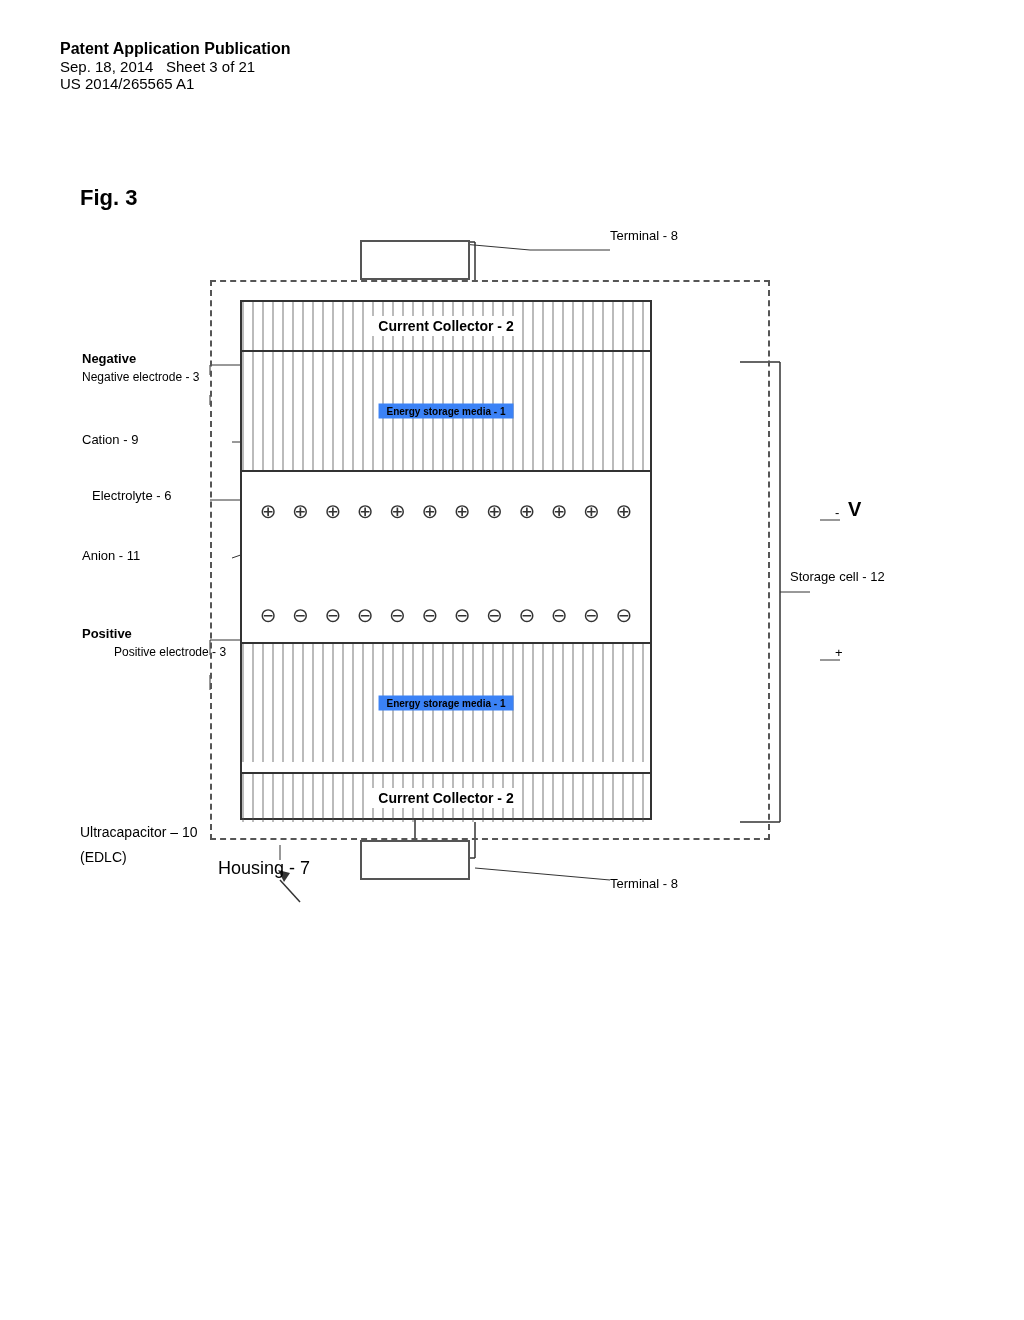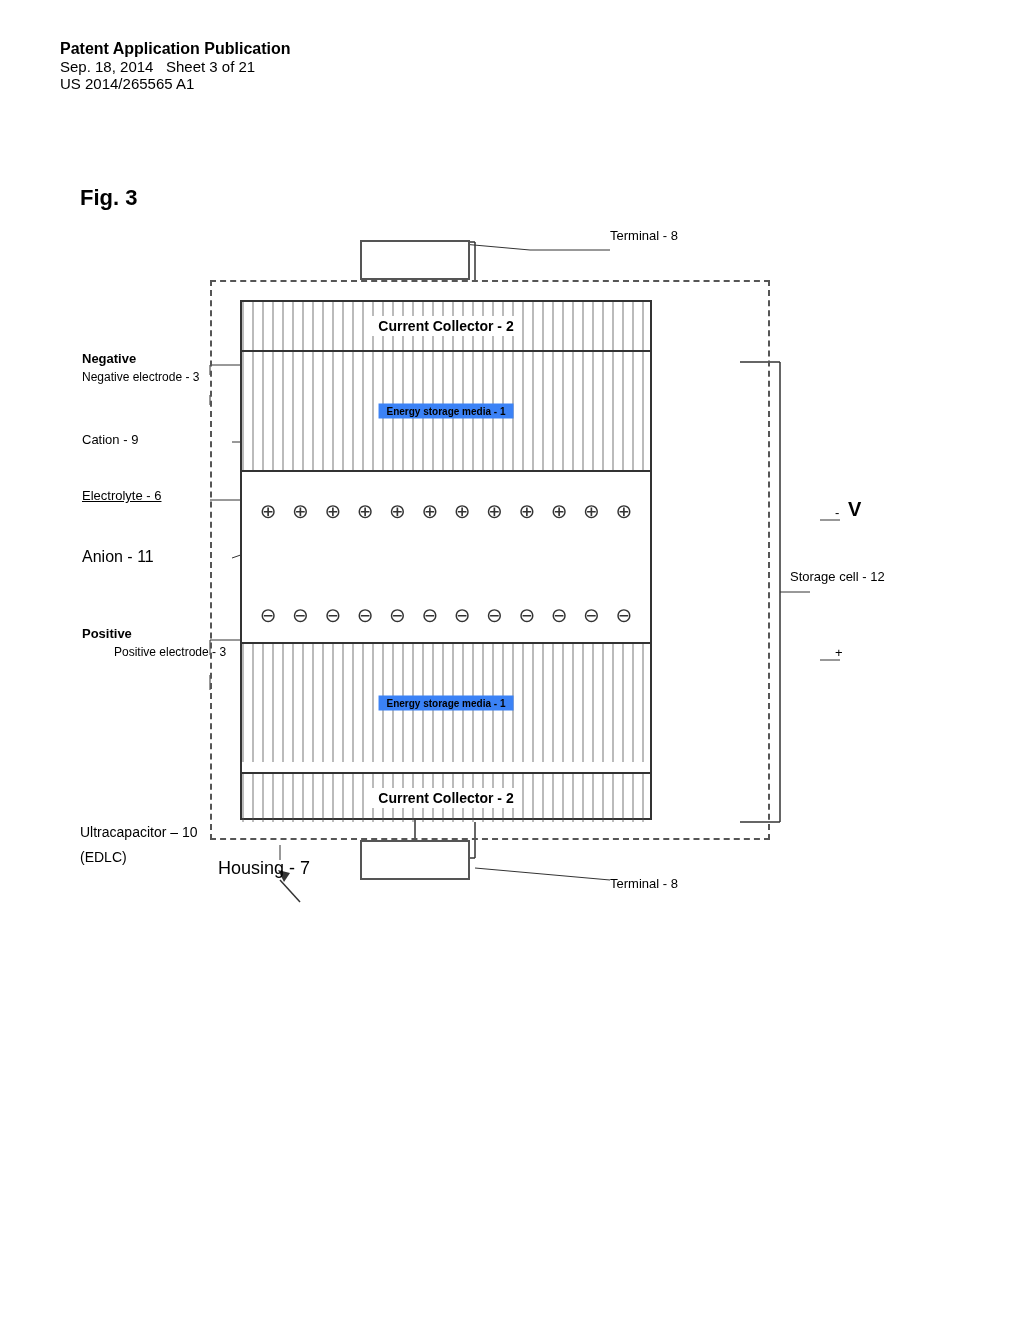--- a/index.html
+++ b/index.html
@@ -340,23 +340,23 @@
 
   </div>
 
   <div style="position:absolute;top:130px;left:2px;font-size:13px;line-height:1.4;">
     <span style="font-weight:bold;margin-top:36px;">Negative</span><br>
     <span style="font-size:12px;">Negative electrode - 3</span>
   </div>
 
   <div style="position:absolute;top:212px;left:2px;font-size:13px;">Cation - 9</div>
 
-  <div style="position:absolute;top:268px;left:2px;font-size:13px;text-decoration:underline;">Electrolyte - 6</div>
-
-  <div style="position:absolute;top:328px;left:2px;font-size:16px;text-align:center;">Anion - 11</div>
+  <div style="position:absolute;top:268px;left:12px;font-size:13px;">Electrolyte - 6</div>
+
+  <div style="position:absolute;top:328px;left:2px;font-size:13px;text-align:center;">Anion - 11</div>
 
   <div style="position:absolute;top:405px;left:2px;font-size:13px;line-height:1.4;">
     <span style="font-weight:bold;">Positive</span><br>
     <span style="font-size:12px;margin-left:32px;">Positive electrode - 3</span>
   </div>
 
   <div style="position:absolute;top:638px;left:138px;font-size:18px;">Housing - 7</div>
 
   <div style="position:absolute;top:656px;left:530px;font-size:13px;">Terminal - 8</div>
 

